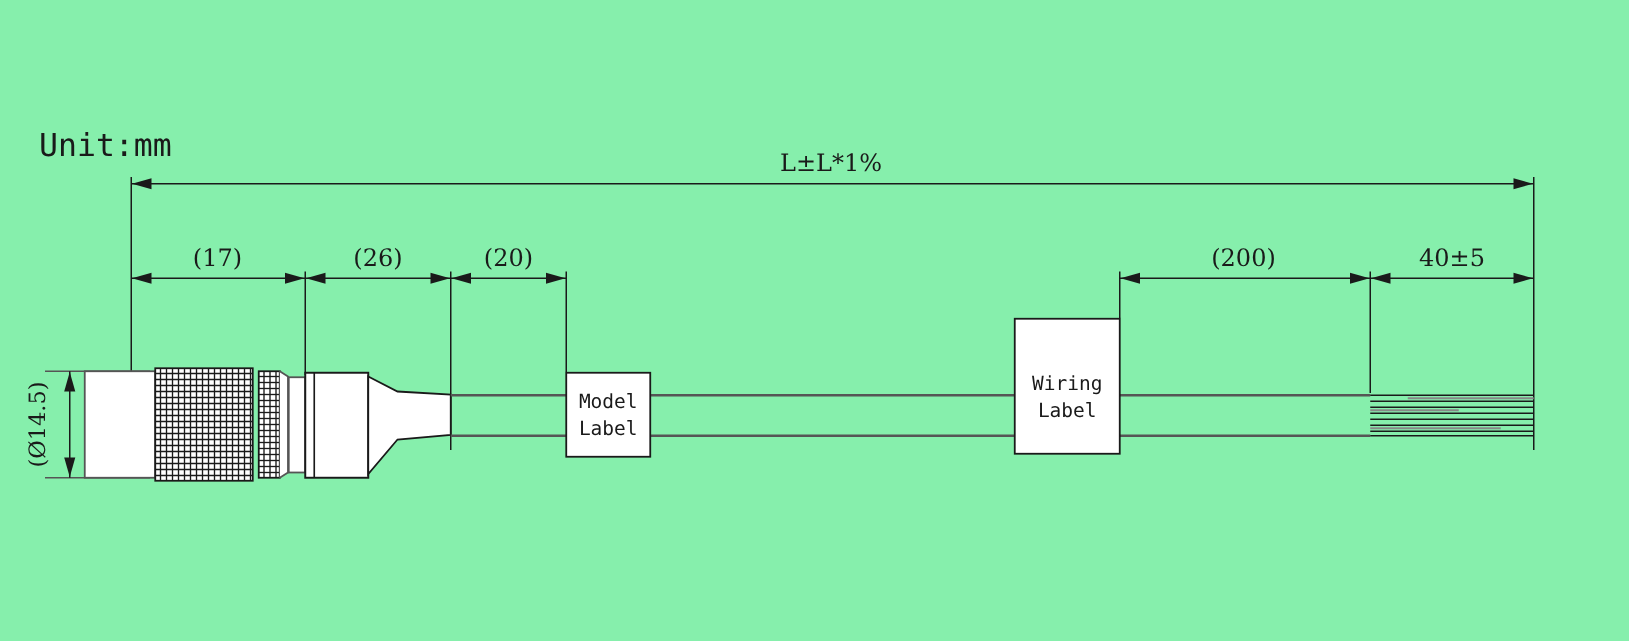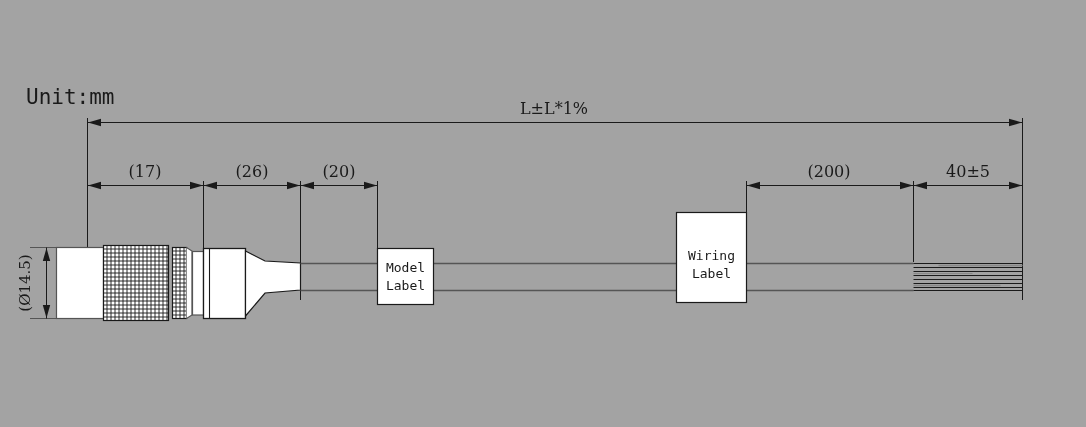--- a/index.html
+++ b/index.html
@@ -8,21 +8,21 @@
     padding: 0;
     background: #ffffff;
   }
   body {
     font-family: "DejaVu Sans Mono", monospace;
   }
   #drawing-root {
     position: relative;
     width: 1086px;
     height: 427px;
-    background: #a3a3a3;
+    background: #86efac;
     overflow: hidden;
   }
   #drawing-svg {
     position: absolute;
     left: 0;
     top: 0;
   }
   .dim-text {
     font-family: "DejaVu Serif", serif;
     font-size: 16px;

